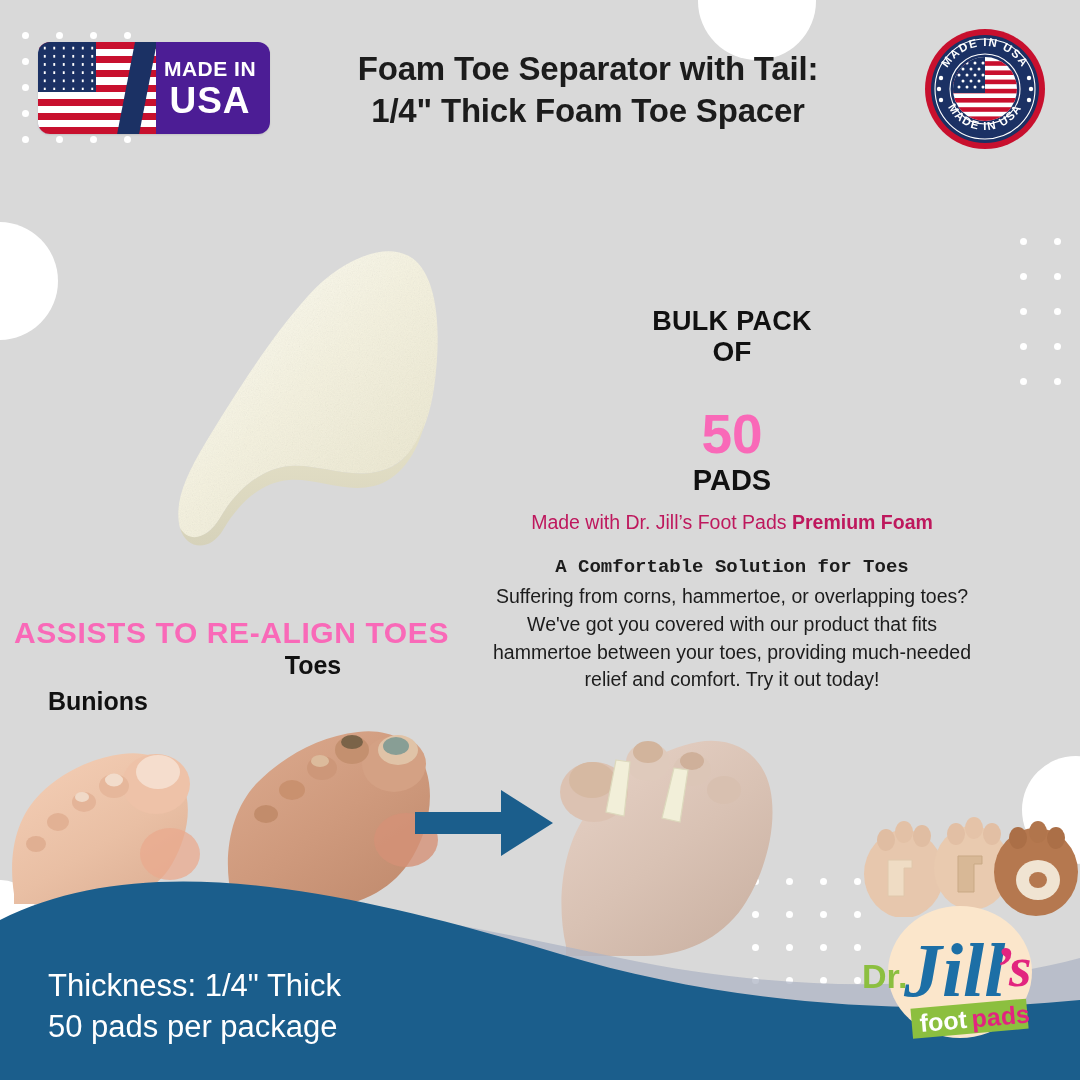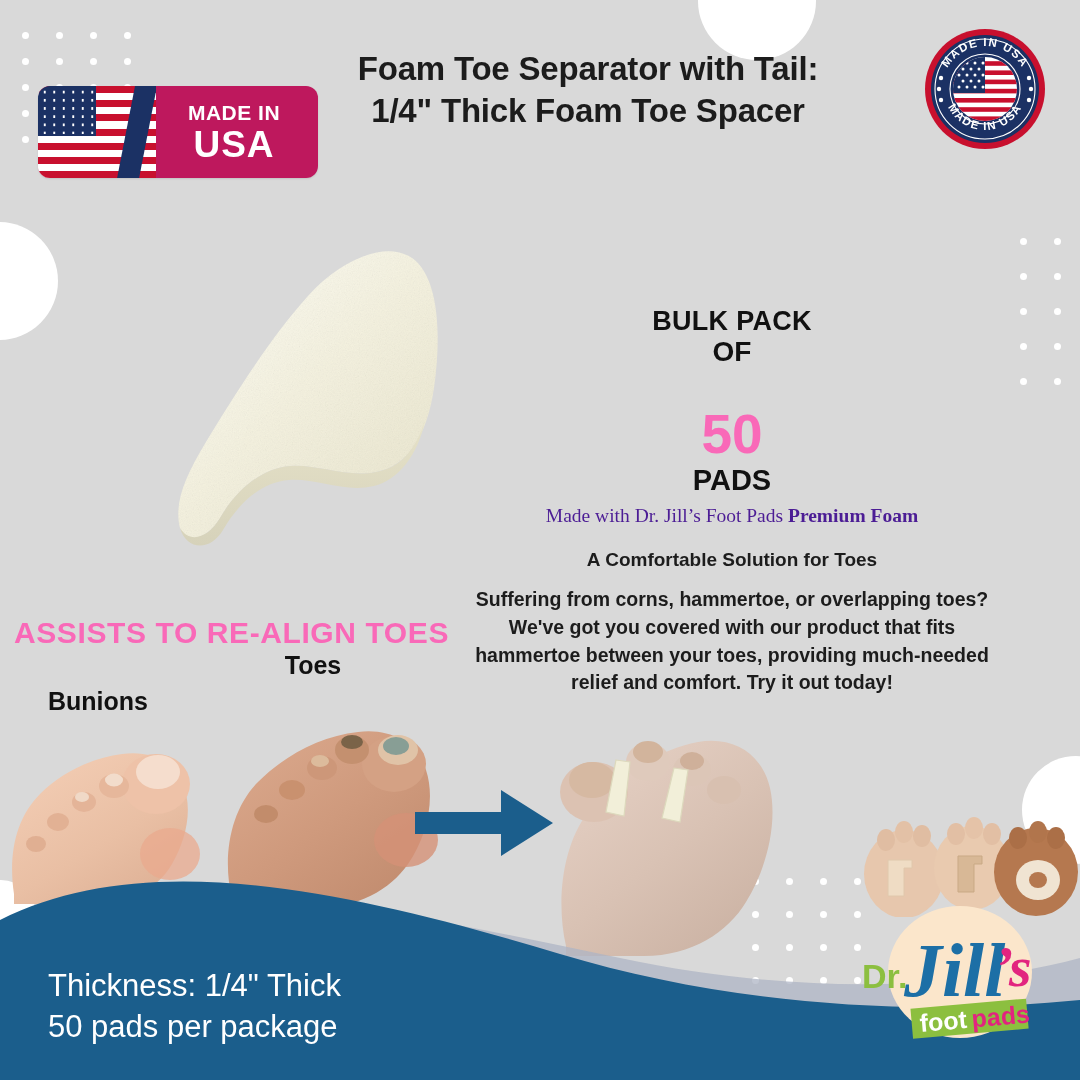--- a/index.html
+++ b/index.html
@@ -22,23 +22,23 @@
   .dotgrid { position:absolute; display:grid; }
   .dotgrid i { display:block; width:7px; height:7px; border-radius:50%; background:#ffffff; }
   .dg-topleft { left:22px; top:32px; grid-template-columns:repeat(4,34px); grid-template-rows:repeat(5,26px); }
   .dg-right   { left:1020px; top:238px; grid-template-columns:repeat(2,34px); grid-template-rows:repeat(5,35px); }
   .dg-bottom  { left:752px; top:878px; grid-template-columns:repeat(4,34px); grid-template-rows:repeat(4,33px); }
 
   
   .header { position:absolute; left:0; top:0; width:1080px; height:180px; }
 
   .flag-badge {
-    position:absolute; left:38px; top:42px; width:280px; height:92px;
-    border-radius:12px; background:#be185d; overflow:hidden;
-    display:flex; box-shadow:0 1px 2px rgba(0,0,0,.10);margin-top:44px;
+    position:absolute; left:38px; top:42px; width:232px; height:92px;
+    border-radius:12px; background:#4c1d95; overflow:hidden;
+    display:flex; box-shadow:0 1px 2px rgba(0,0,0,.10);
   }
   .flag-badge .flag { position:relative; width:118px; height:100%; background:#ffffff; overflow:hidden; }
   .flag-badge .stripes { position:absolute; inset:0;
     background:repeating-linear-gradient(#c8102e 0 7.1px,#ffffff 7.1px 14.2px); }
   .flag-badge .canton { position:absolute; left:0; top:0; width:58px; height:50px; background:#1b3164; }
   .flag-badge .canton .st {
     position:absolute; inset:2px;
     background-image:radial-gradient(circle, #fff 1.1px, transparent 1.3px);
     background-size:9.5px 8.2px;
   }
@@ -60,24 +60,24 @@
   
   .product { position:absolute; left:150px; top:228px; width:300px; height:322px; }
 
   
   .info { position:absolute; left:452px; top:268px; width:560px; text-align:center; }
   .bulk { color:#111111; font-weight:700; line-height:1.02; }
   .bulk .l1 { font-size:27px; letter-spacing:.3px;margin-top:40px; }
   .bulk .l2 { font-size:28px; margin-top:2px; }
   .bulk .num { font-size:55px; font-weight:700; line-height:1.05;margin-top:40px; }
   .bulk .l4 { font-size:29px; margin-top:2px; }
-  .made-with { margin-top:10px; font-size:19.5px; color:#4c1d95;font-family:Liberation Serif, serif; }
+  .made-with { margin-top:16px; font-size:19.5px; color:#be185d; }
   .made-with b { font-weight:700; }
-  .sub-head { margin-top:22px; font-size:19px; font-weight:700; color:#1c1c1c; }
-  .body-copy { margin-top:15px; font-size:19.5px; line-height:1.42; color:#1c1c1c;font-weight:bold; }
+  .sub-head { margin-top:22px; font-size:19px; font-weight:700; color:#1c1c1c;font-family:Liberation Mono, monospace; }
+  .body-copy { margin-top:5px; font-size:19.5px; line-height:1.42; color:#1c1c1c; }
 
   
   .realign { position:absolute; left:14px; top:616px; font-size:30px; font-weight:700;
     letter-spacing:.6px; }
   .lbl { position:absolute; font-weight:700; color:#111; line-height:1.1; text-align:center; }
   .lbl-bunions { left:48px; top:688px; font-size:25px; }
   .lbl-overlap { left:228px; top:652px; font-size:25px; width:170px; }
 
   .foot { position:absolute; }
   .arrow { position:absolute; left:415px; top:786px; width:140px; height:74px; }

